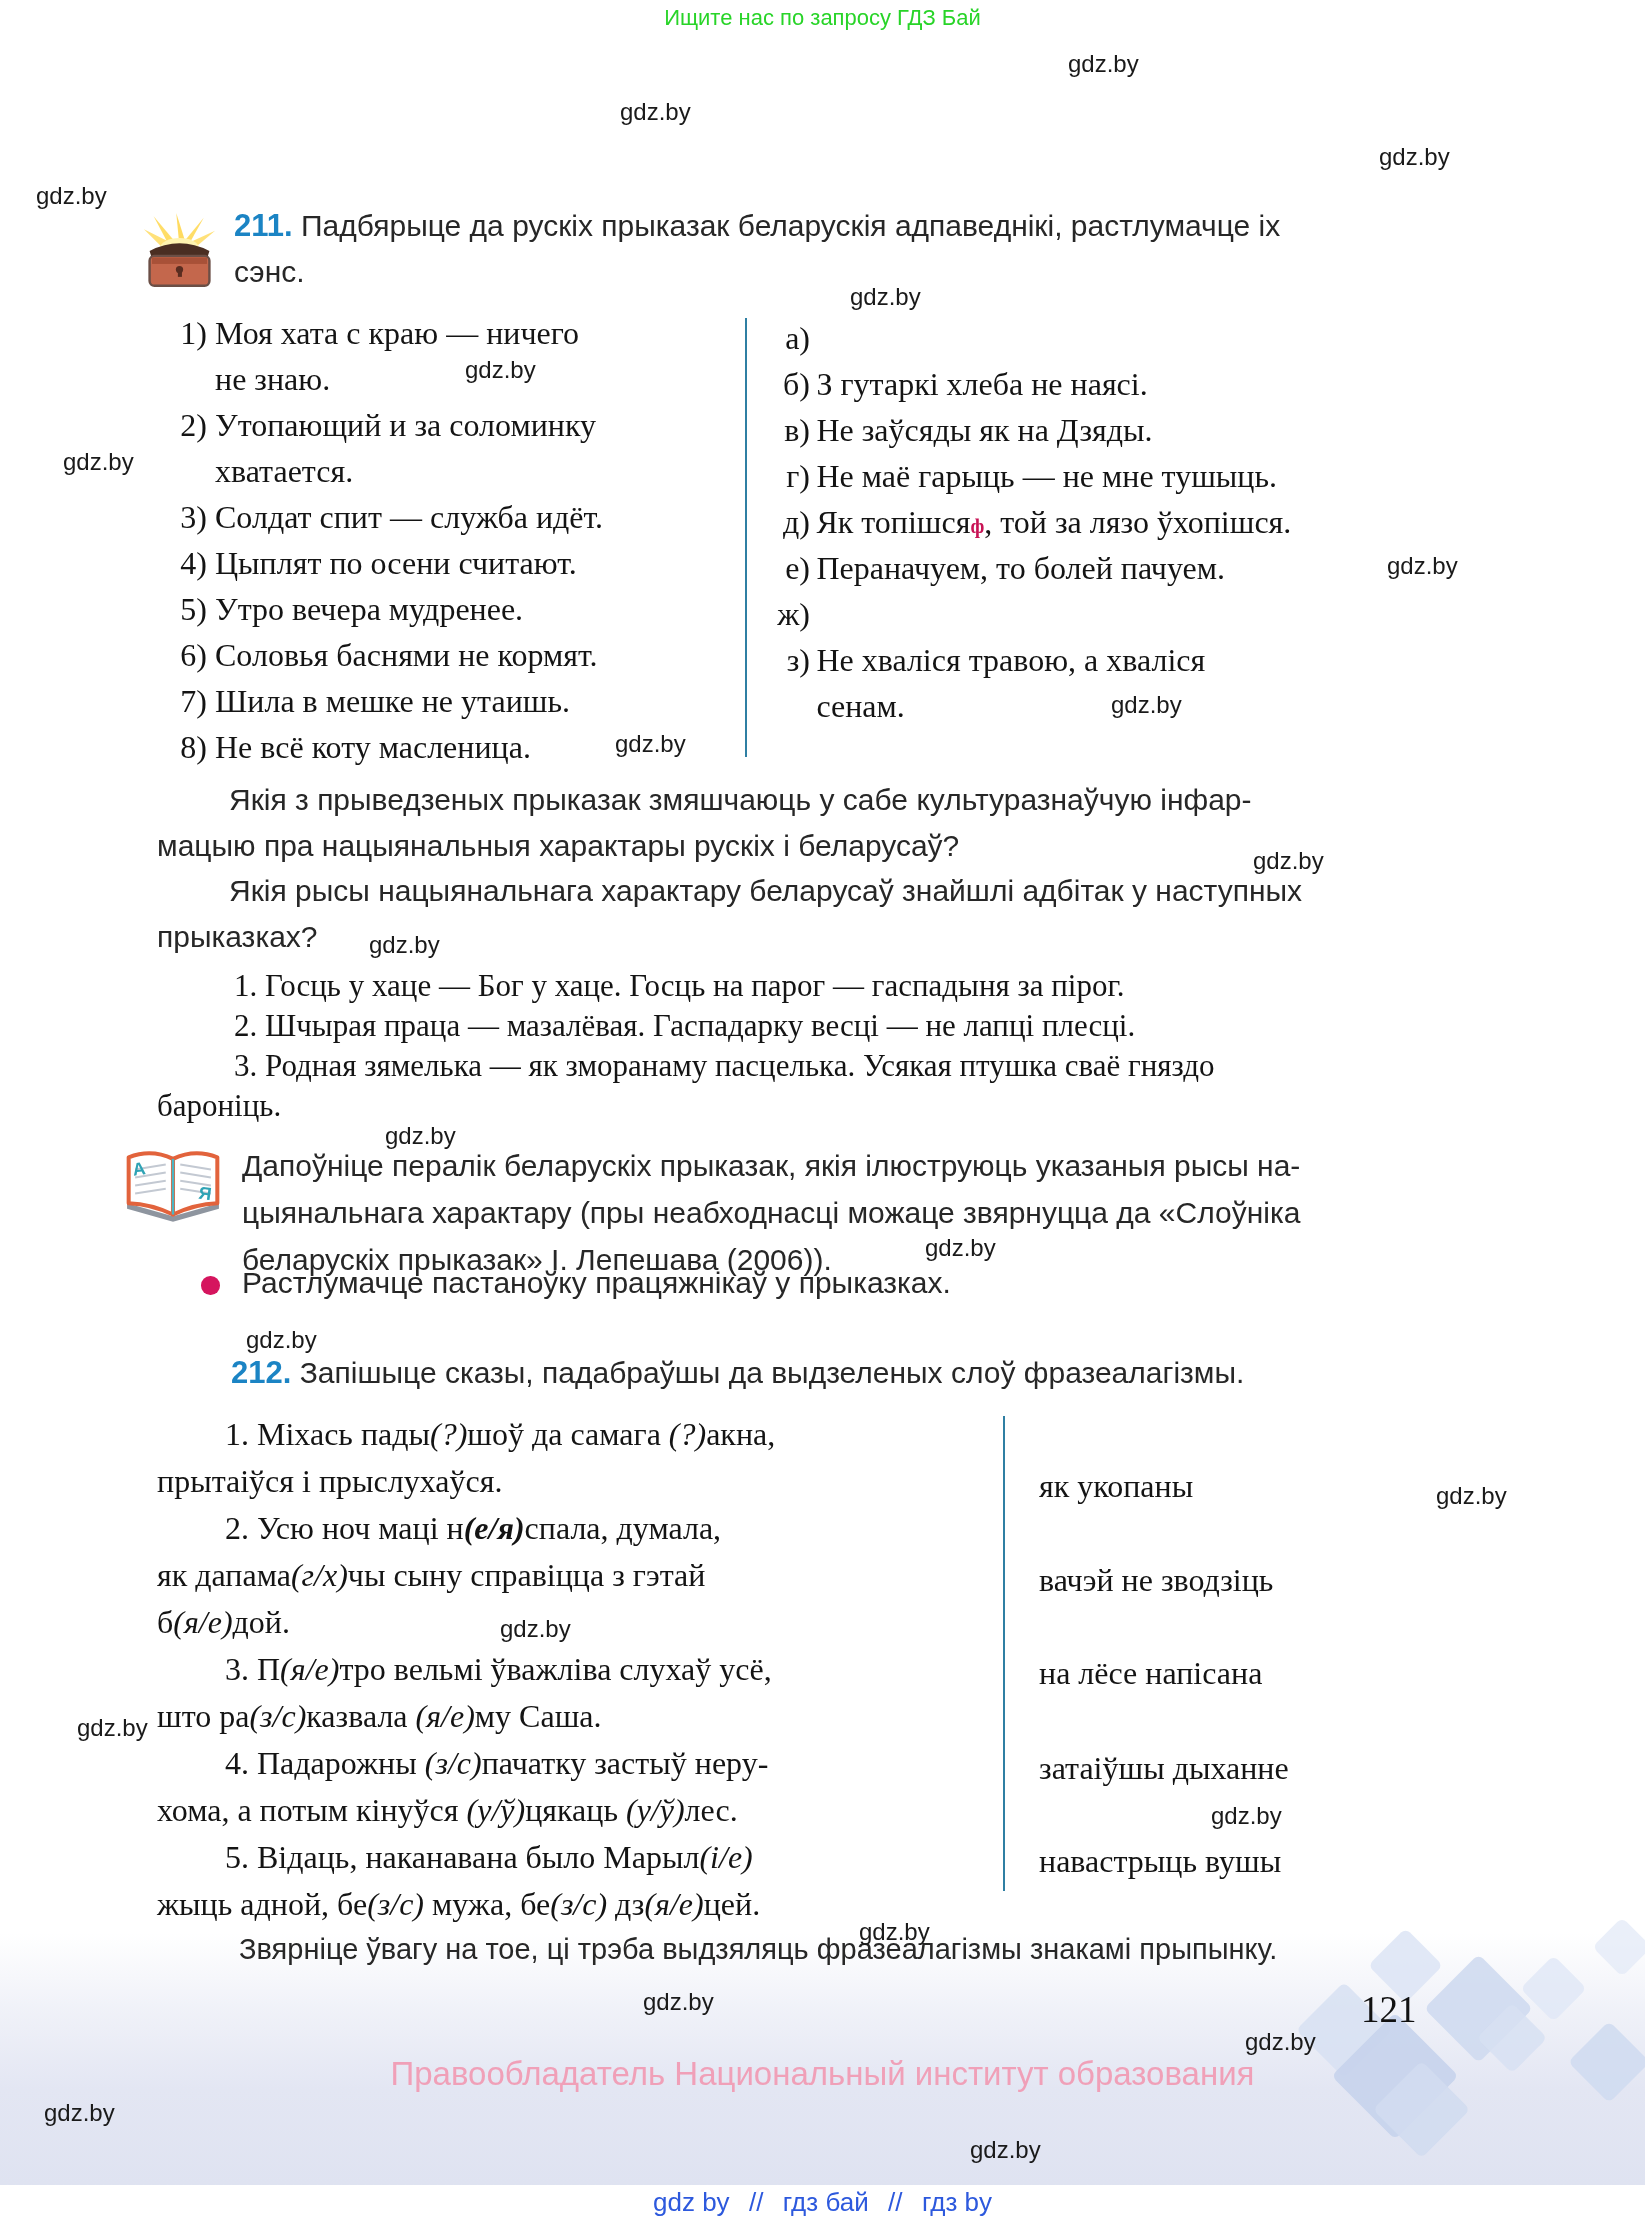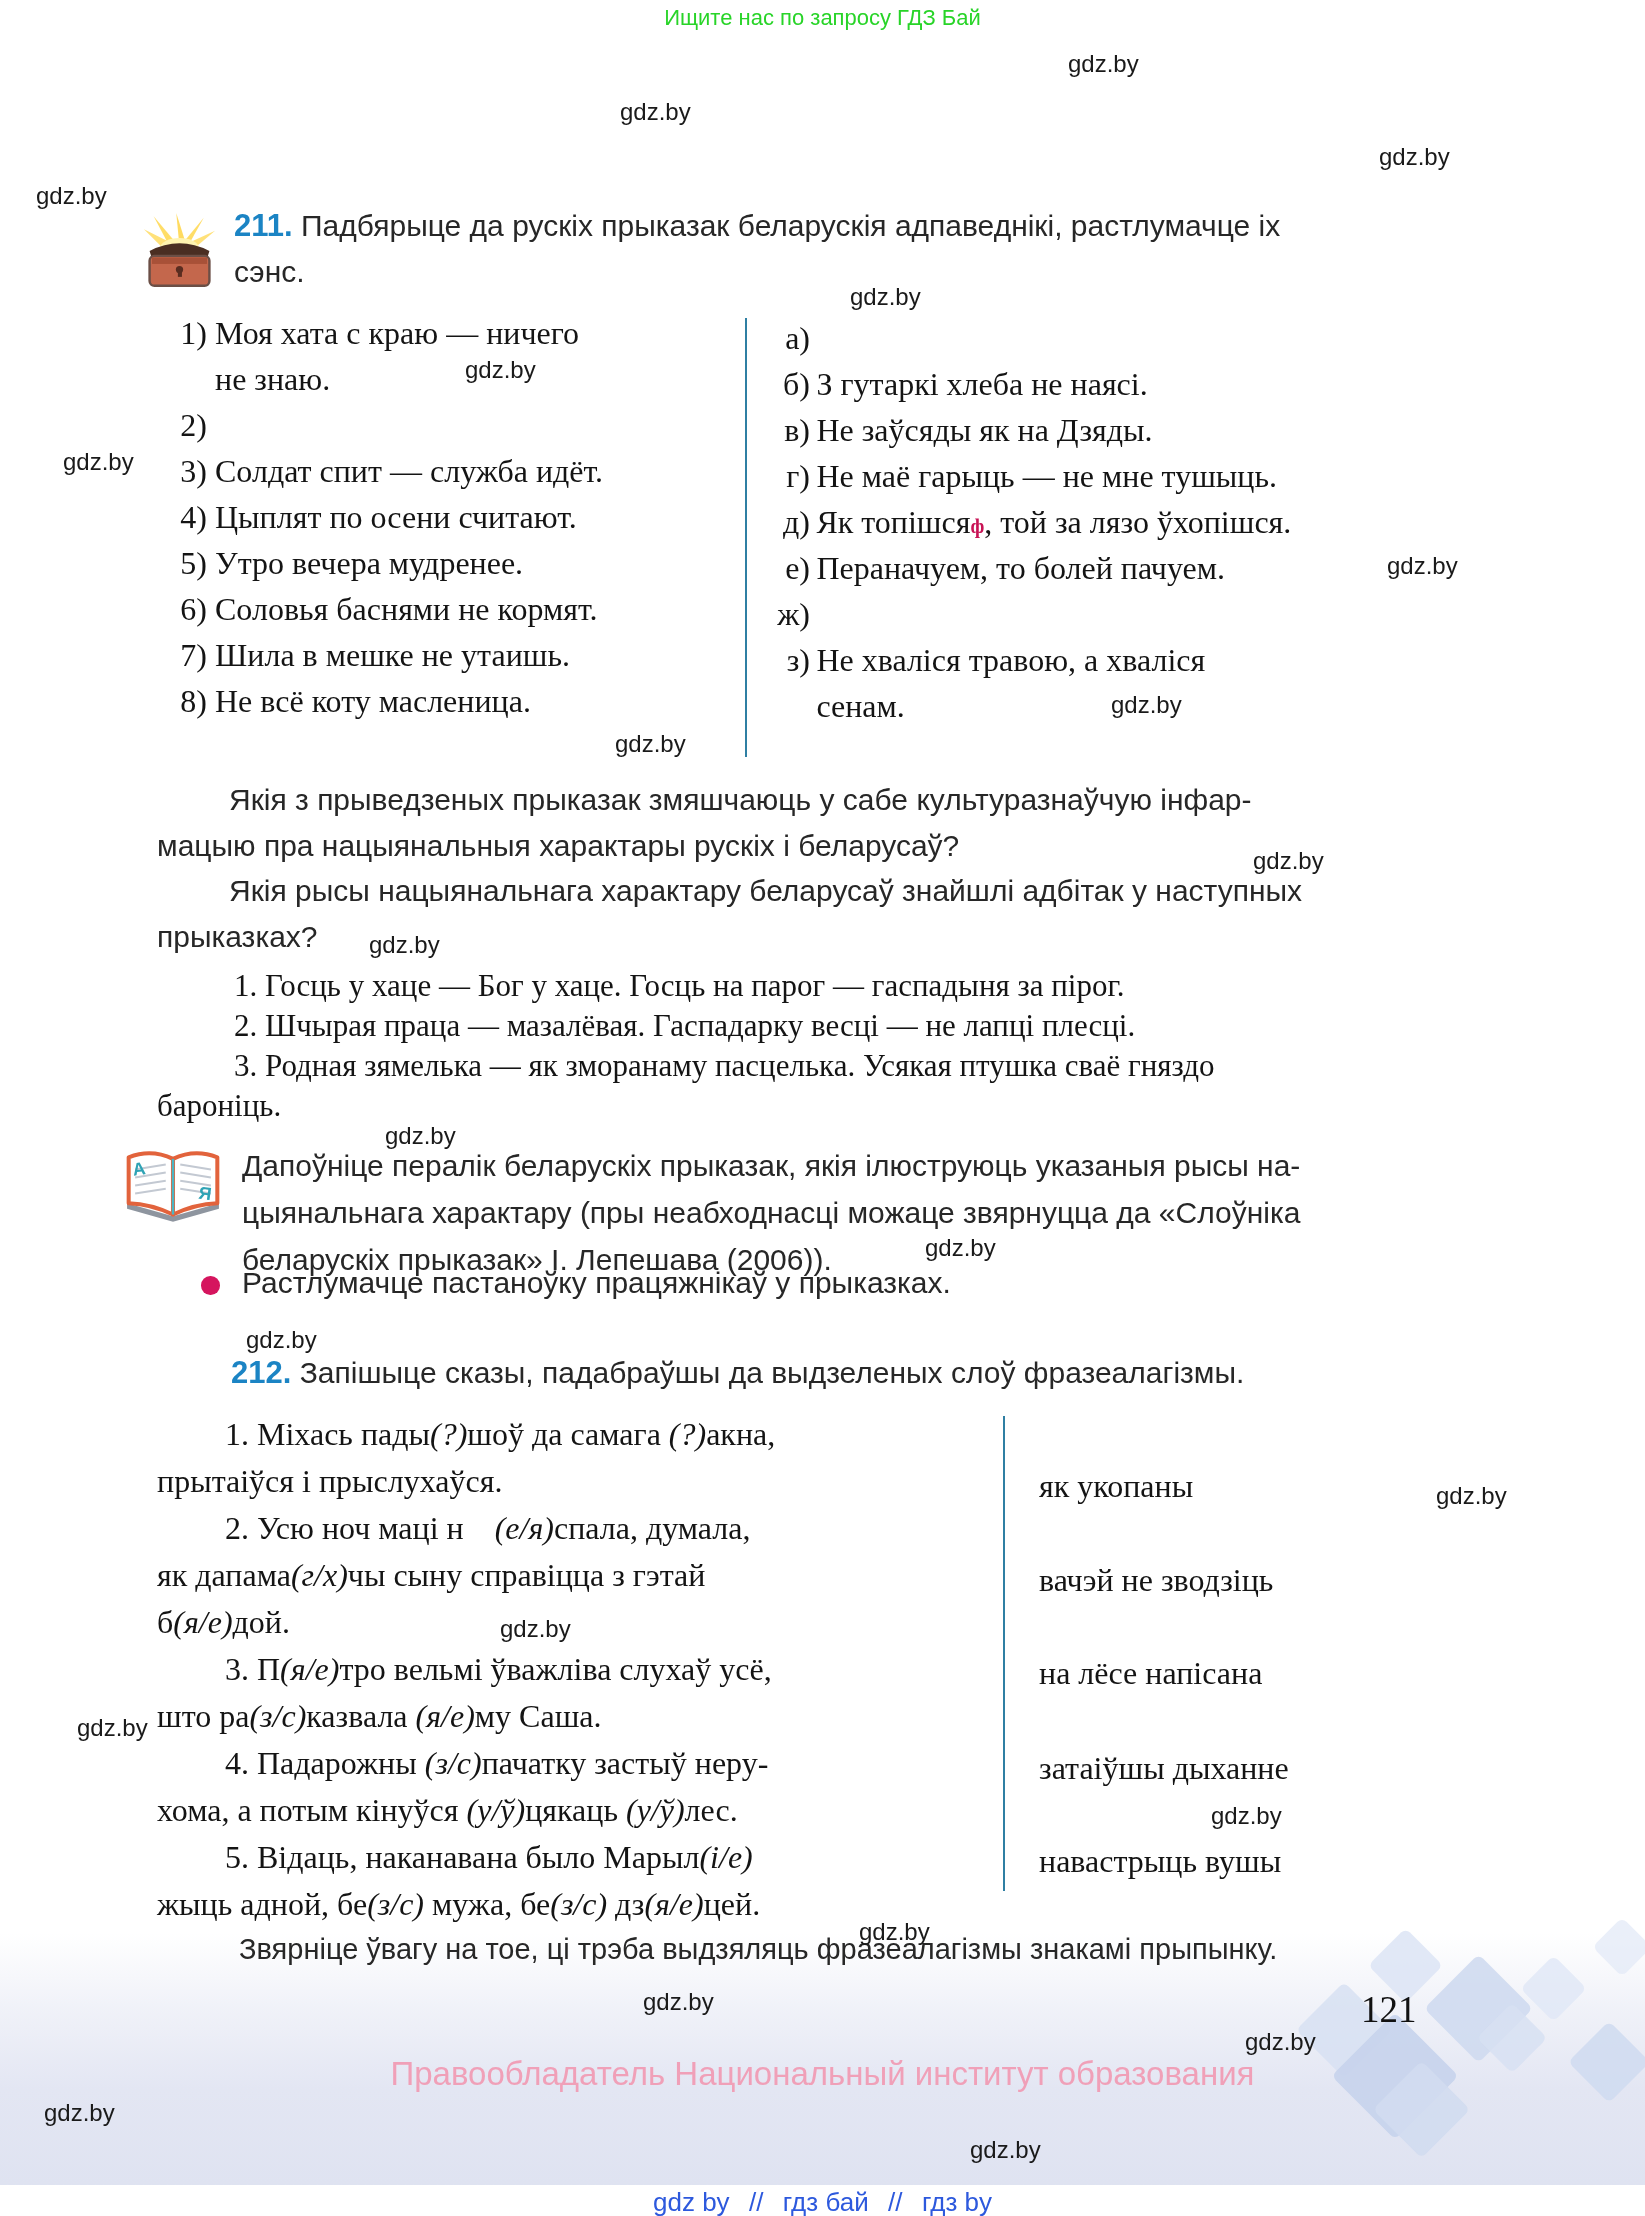--- a/index.html
+++ b/index.html
@@ -26,21 +26,21 @@
   .m2{flex:0 0 45px;text-align:right;margin-right:6.4px;}
   .t{white-space:pre-wrap;}
   sup.fn{color:#c81355;font-size:20px;font-weight:bold;line-height:0;vertical-align:28%;}
   .vline{position:absolute;width:2.4px;background:#2f7fa3;z-index:3;}
   .qline1{text-indent:72px;}
   .plist-item{font-size:31px;line-height:40px;text-indent:77px;white-space:pre-wrap;}
   .bullet-dot{position:absolute;width:18.5px;height:18.5px;border-radius:50%;background:#d5155e;z-index:3;}
   .sent{margin:0;font-size:32px;line-height:47px;text-indent:68px;white-space:pre-wrap;}
   .it{font-style:italic;}
   .b{font-weight:normal;text-align:right;}
-  .bi{font-weight:normal;font-style:italic;margin-left:31px;}
+  .bi{font-weight:bold;font-style:italic;}
   .phrase{position:absolute;font-size:32px;line-height:40px;white-space:nowrap;z-index:3;}
   .pagenum{font-size:37px;color:#111;}
   .copyright{position:absolute;left:0;top:2055px;width:1645px;text-align:center;z-index:4;
              font-family:"Liberation Sans",sans-serif;font-size:33px;color:#f0a0b8;}
   .footer{position:absolute;left:0;top:2187px;width:1645px;text-align:center;z-index:5;
           font-family:"Liberation Sans",sans-serif;font-size:26px;color:#2d59dd;}
   .footer span{margin:0 9.7px;}
   .icon{position:absolute;z-index:3;}
 </style>
 </head>
@@ -112,20 +112,22 @@
   </div>
 
   <div class="abs serif40" style="left:157px;top:310px;width:588px">
     <div class="row">
         <span class="m">1)</span>
         <span class="t">Моя хата с краю — ничего
 не знаю.</span>
       </div>
     <div class="row">
         <span class="m">2)</span>
+        <span class="t">Утопающий и за соломинку
+хватается.</span>
       </div>
     <div class="row">
         <span class="m">3)</span>
         <span class="t">Солдат спит — служба идёт.</span>
       </div>
     <div class="row">
         <span class="m">4)</span>
         <span class="t">Цыплят по осени считают.</span>
       </div>
     <div class="row">

